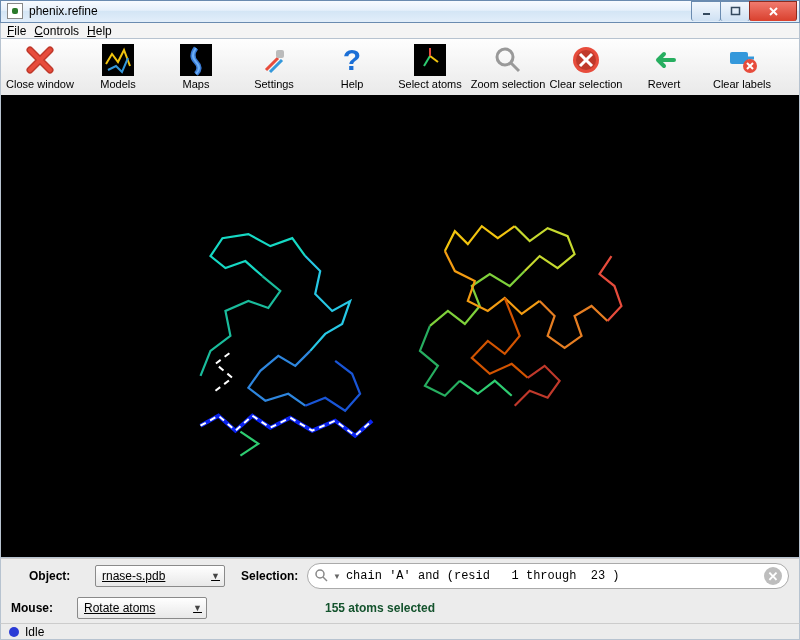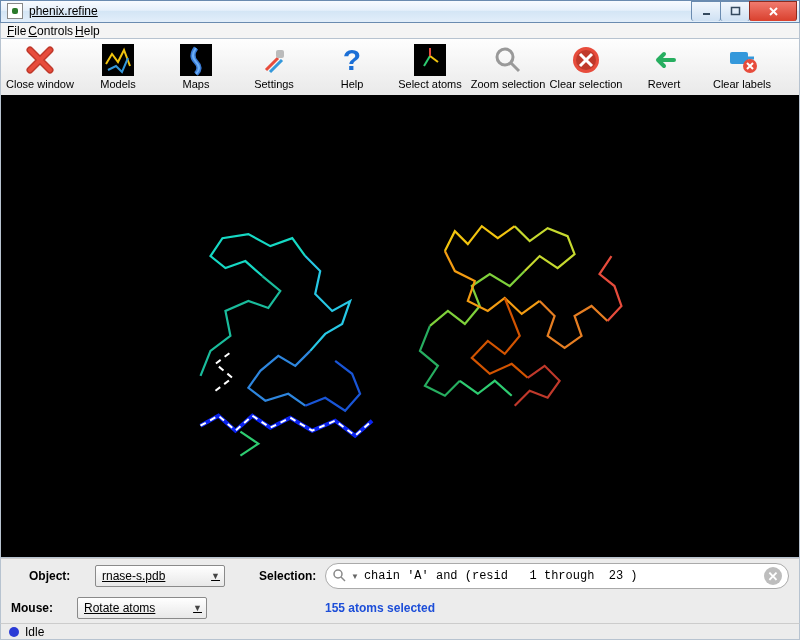--- a/index.html
+++ b/index.html
@@ -22,21 +22,21 @@
     padding: 0 2px 0 6px;
   }
   .titlebar .app-icon {
     width: 16px; height: 16px;
     background: #fff;
     border: 1px solid #888;
     margin-right: 6px;
     display:flex;align-items:center;justify-content:center;
   }
   .titlebar .app-icon::after{content:"";width:6px;height:6px;background:#2b7a2b;border-radius:2px;}
-  .titlebar .title { flex: 1; color: #000; text-decoration: underline; }
+  .titlebar .title { flex: 1; color: #000; }
   .win-controls { display:flex; gap:0; }
   .win-btn {
     width: 30px; height: 20px;
     border: 1px solid #6a8bb0;
     border-bottom:none;
     margin-left:-1px;
     display:flex;align-items:center;justify-content:center;
     background: linear-gradient(to bottom,#f2f7fd,#cfe1f3);
     border-radius: 0 0 3px 3px;
     cursor:pointer;
@@ -44,21 +44,21 @@
   .win-btn.close { width:48px; background: linear-gradient(to bottom,#f07a6e,#d9402d); color:#fff; border-color:#8e2a1e;}
   .win-btn svg { width:11px; height:11px; }
   .menubar {
     height: 22px;
     background: #f4f4f4;
     border: 1px solid #b7c3d0;
     border-top:none;
     display:flex;
     align-items:center;
     padding: 0 6px;
-    gap: 2px;
+    gap: 8px;
   }
   .menubar span { cursor:pointer; }
   .menubar span u { text-decoration: underline; }
   .toolbar {
     background: linear-gradient(to bottom,#fefefe,#e9e9e9);
     border-left:1px solid #b7c3d0;
     border-right:1px solid #b7c3d0;
     display:flex;
     padding: 3px 0;
   }
@@ -94,42 +94,42 @@
   .controls-row label { font-weight:bold; width:58px; }
   .combo {
     width:130px; height:22px;
     background:linear-gradient(to bottom,#fff,#e8e8e8);
     border:1px solid #8a8a8a;
     border-radius:2px;
     display:flex; align-items:center; justify-content:space-between;
     padding:0 4px 0 6px; cursor:pointer;text-decoration:underline;
   }
   .combo .arrow { font-size:9px; color:#444; }
-  .sel-label { font-weight:bold; margin-left:26px; width:76px; }
+  .sel-label { font-weight:bold; margin-left:8px; width:76px; }
   .sel-input {
     flex:1;
     height:26px;
     background:#fff;
     border:1px solid #aaa;
     border-radius:13px;
     display:flex; align-items:center;
     padding:0 6px; gap:5px;
   }
   .sel-input .mag { color:#888; }
   .sel-input input {
     border:none; outline:none; flex:1;
     font-family: "Courier New", monospace; font-size:12px;
   }
   .sel-input .clear {
     width:18px;height:18px;border-radius:50%;
     background:#bdbdbd;color:#fff;
     display:flex;align-items:center;justify-content:center;
     font-size:13px;font-weight:bold;cursor:pointer;
   }
-  .sel-status { color:#1d4ed8; font-weight:bold; margin-left:8px; }
+  .sel-status { color:#14532d; font-weight:bold; margin-left:8px; }
   .statusbar {
     height:22px;
     background:#ececec;
     border:1px solid #b7c3d0;
     border-top:1px solid #ccc;
     display:flex;align-items:center;
     padding:0 8px; gap:6px;
   }
   .status-dot{width:10px;height:10px;border-radius:50%;background:#2a3bd6;}
 </style>

